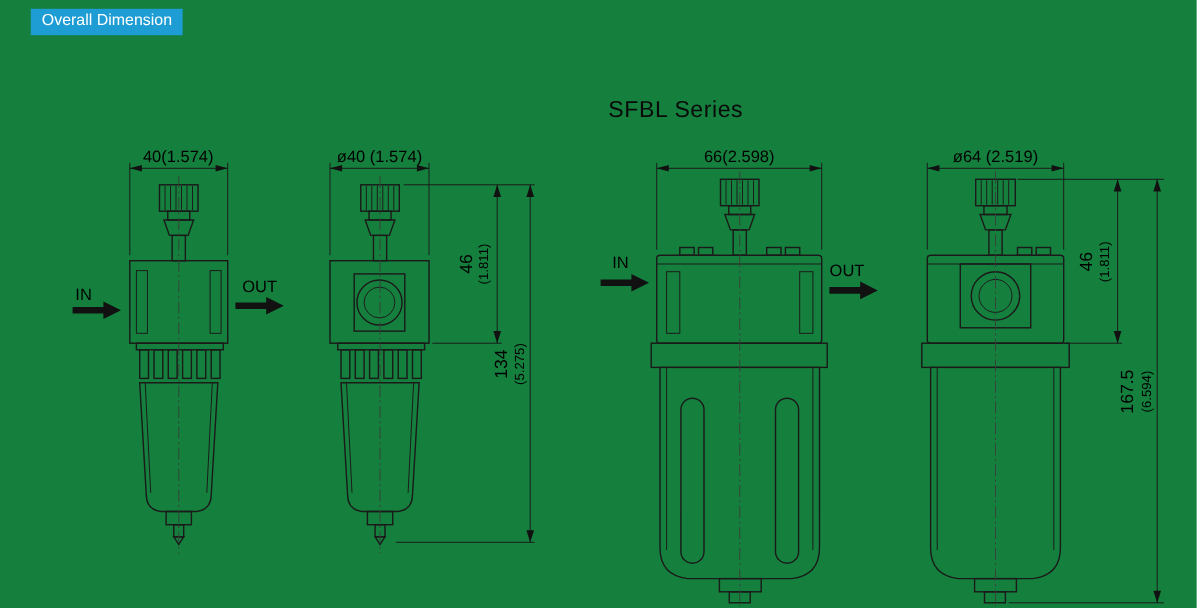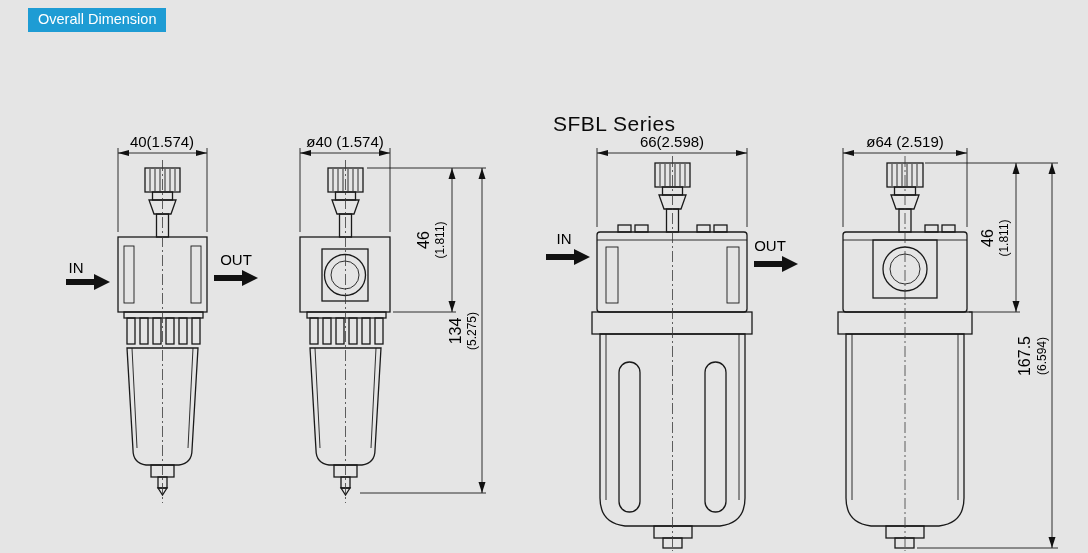--- a/index.html
+++ b/index.html
@@ -1,26 +1,26 @@
 <!DOCTYPE html>
 <html><head>
 <meta charset="utf-8">
 <style>
   * { margin:0; padding:0; box-sizing:border-box; }
   html,body { background:#ffffff; }
   body { font-family:"Liberation Sans", sans-serif; }
-  .canvas { position:relative; width:1088px; height:553px; background:#e5e5e5; overflow:hidden; }
+  .canvas { position:relative; width:1088px; height:553px; background:#15803d; overflow:hidden; }
   .badge {
     position:absolute; left:28px; top:8px;
     background:#1e9cd4; color:#ffffff;
     font-size:14.5px; line-height:1; padding:4px 10px 5px;
   }
   .title { position:absolute; font-size:21px; color:#0a0a0a; letter-spacing:0.5px; font-weight:500; }
   .title.sfal { left:86px; top:88px; }
-  .title.sfbl { left:553px; top:88px;margin-top:24px; }
+  .title.sfbl { left:553px; top:88px; }
   svg.drawing { position:absolute; left:0; top:0; }
   .ln   { stroke:#1a1a1a; stroke-width:1.3; fill:none; stroke-linejoin:miter; }
   .thin { stroke:#1a1a1a; stroke-width:0.9; fill:none; }
   .cl   { stroke:#3a3a3a; stroke-width:0.8; fill:none; stroke-dasharray:11 3 2 3; }
   .blk  { fill:#111111; stroke:none; }
   .dtxt { font-family:"Liberation Sans", sans-serif; font-size:15px; fill:#000; }
   .dtxt.big { font-size:16px; }
   .dtxt.small { font-size:12px; }
   .flow { font-family:"Liberation Sans", sans-serif; font-size:15px; fill:#000; }
 </style>

